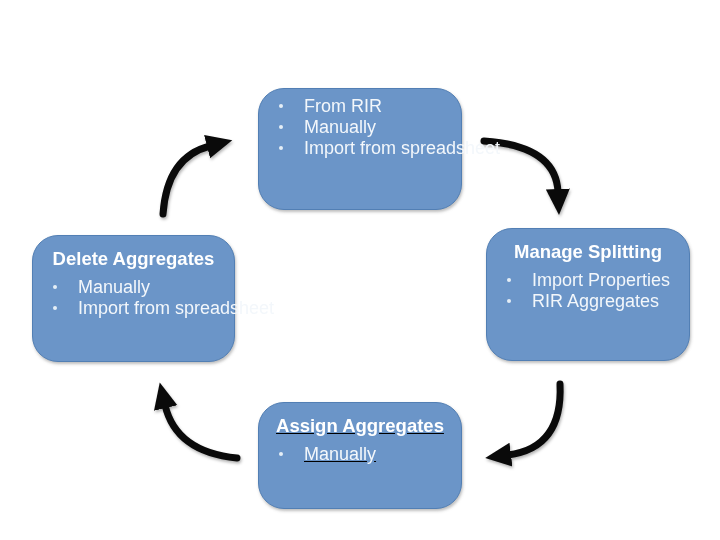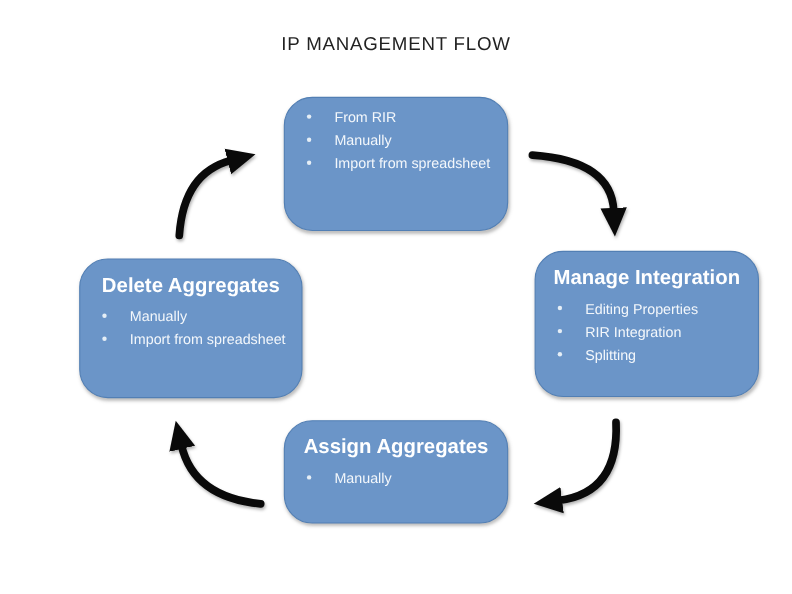--- a/index.html
+++ b/index.html
@@ -33,39 +33,39 @@
   }
   .node {
     position: absolute;
     background: var(--box-fill);
     border: 1px solid var(--box-border);
     border-radius: 26px;
     box-shadow: 1px 2px 3px rgba(110,110,110,0.45);
   }
   .node-add    { left: 258px; top:  88px; width: 204px; height: 122px; }
   .node-manage { left: 486px; top: 228px; width: 204px; height: 133px; }
-  .node-assign { left: 258px; top: 382px; width: 204px; height: 94px; }
-  .node-delete { left:  32px; top: 235px; width: 203px; height: 127px; margin-left: 40px; }
+  .node-assign { left: 258px; top: 402px; width: 204px; height: 107px; text-decoration: underline; }
+  .node-delete { left:  32px; top: 235px; width: 203px; height: 127px; }
   .node-title {
     margin-top: 12px;
     text-align: center;
     font-size: 18.5px;
     font-weight: bold;
     color: var(--header-text);
   }
   .node-items {
     list-style: none;
     margin-top: 7px;
   }
   .node-items li {
     position: relative;
     height: 21px;
     line-height: 21px;
     padding-left: 45px;
-    font-size: 13px;
+    font-size: 18px;
     color: var(--item-text);
     white-space: nowrap;
   }
   .dot {
     position: absolute;
     left: 20px;
     top: 8px;
     width: 4px;
     height: 4px;
     border-radius: 50%;
@@ -84,21 +84,20 @@
     stroke: var(--arrow);
     stroke-width: 7;
     stroke-linecap: round;
   }
 </style>
 </head>
 <body>
 
 <div class="canvas">
 
-  <div class="diagram-title">IP MANAGEMENT FLOW</div>
 
   <svg class="arrows" viewBox="0 0 720 540">
     <defs>
       <marker id="ah" markerUnits="userSpaceOnUse" markerWidth="30" markerHeight="26" viewBox="0 0 30 26" refX="3" refY="13" orient="auto">
         <path d="M0,1 L26,13 L0,25 Z" fill="#0a0a0a"></path>
       </marker>
     </defs>
     <path class="curve" d="M 484 141 Q 556 146 558 192" marker-end="url(#ah)"></path>
     <path class="curve" d="M 560 384 Q 563 448 508 455" marker-end="url(#ah)"></path>
     <path class="curve" d="M 237 458 Q 176 452 165 405" marker-end="url(#ah)"></path>
@@ -107,25 +106,24 @@
 
   <div class="node node-add">
     <ul class="node-items">
       <li><span class="dot"></span><span>From RIR</span></li>
       <li><span class="dot"></span><span>Manually</span></li>
       <li><span class="dot"></span><span>Import from spreadsheet</span></li>
     </ul>
   </div>
 
   <div class="node node-manage">
-    <div class="node-title">Manage Integration</div>
+    <div class="node-title">Manage Splitting</div>
     <ul class="node-items">
-      <li><span class="dot"></span><span>Editing Properties</span></li>
-      <li><span class="dot"></span><span>RIR Integration</span></li>
-      <li><span class="dot"></span><span>Splitting</span></li>
+      <li><span class="dot"></span><span>Import Properties</span></li>
+      <li><span class="dot"></span><span>RIR Aggregates</span></li>
     </ul>
   </div>
 
   <div class="node node-assign">
     <div class="node-title">Assign Aggregates</div>
     <ul class="node-items">
       <li><span class="dot"></span><span>Manually</span></li>
     </ul>
   </div>
 

